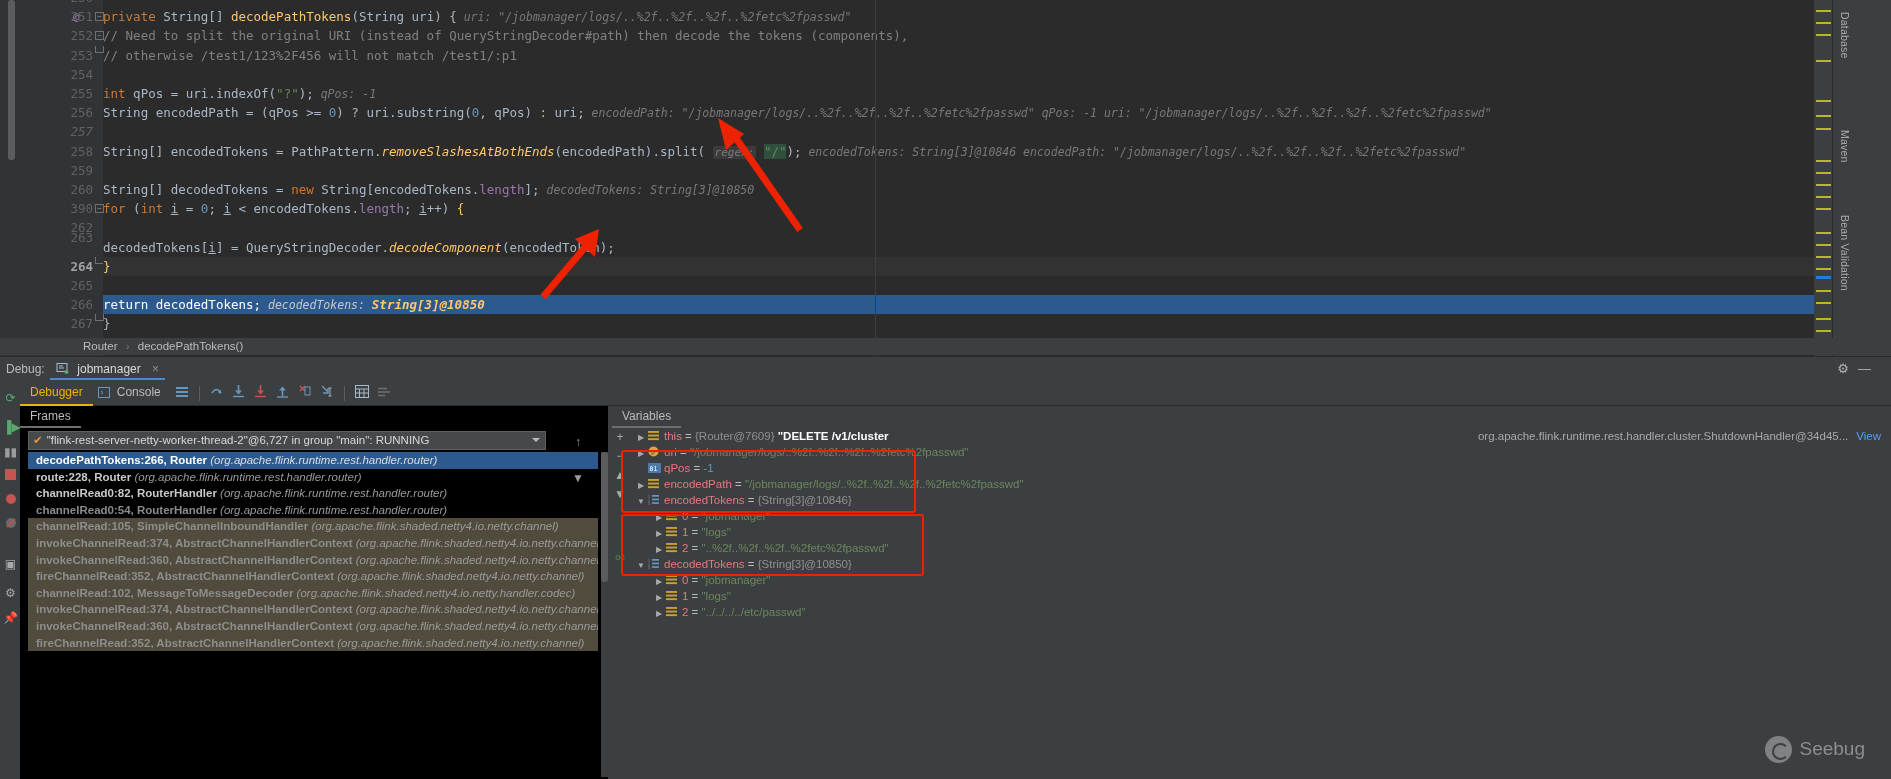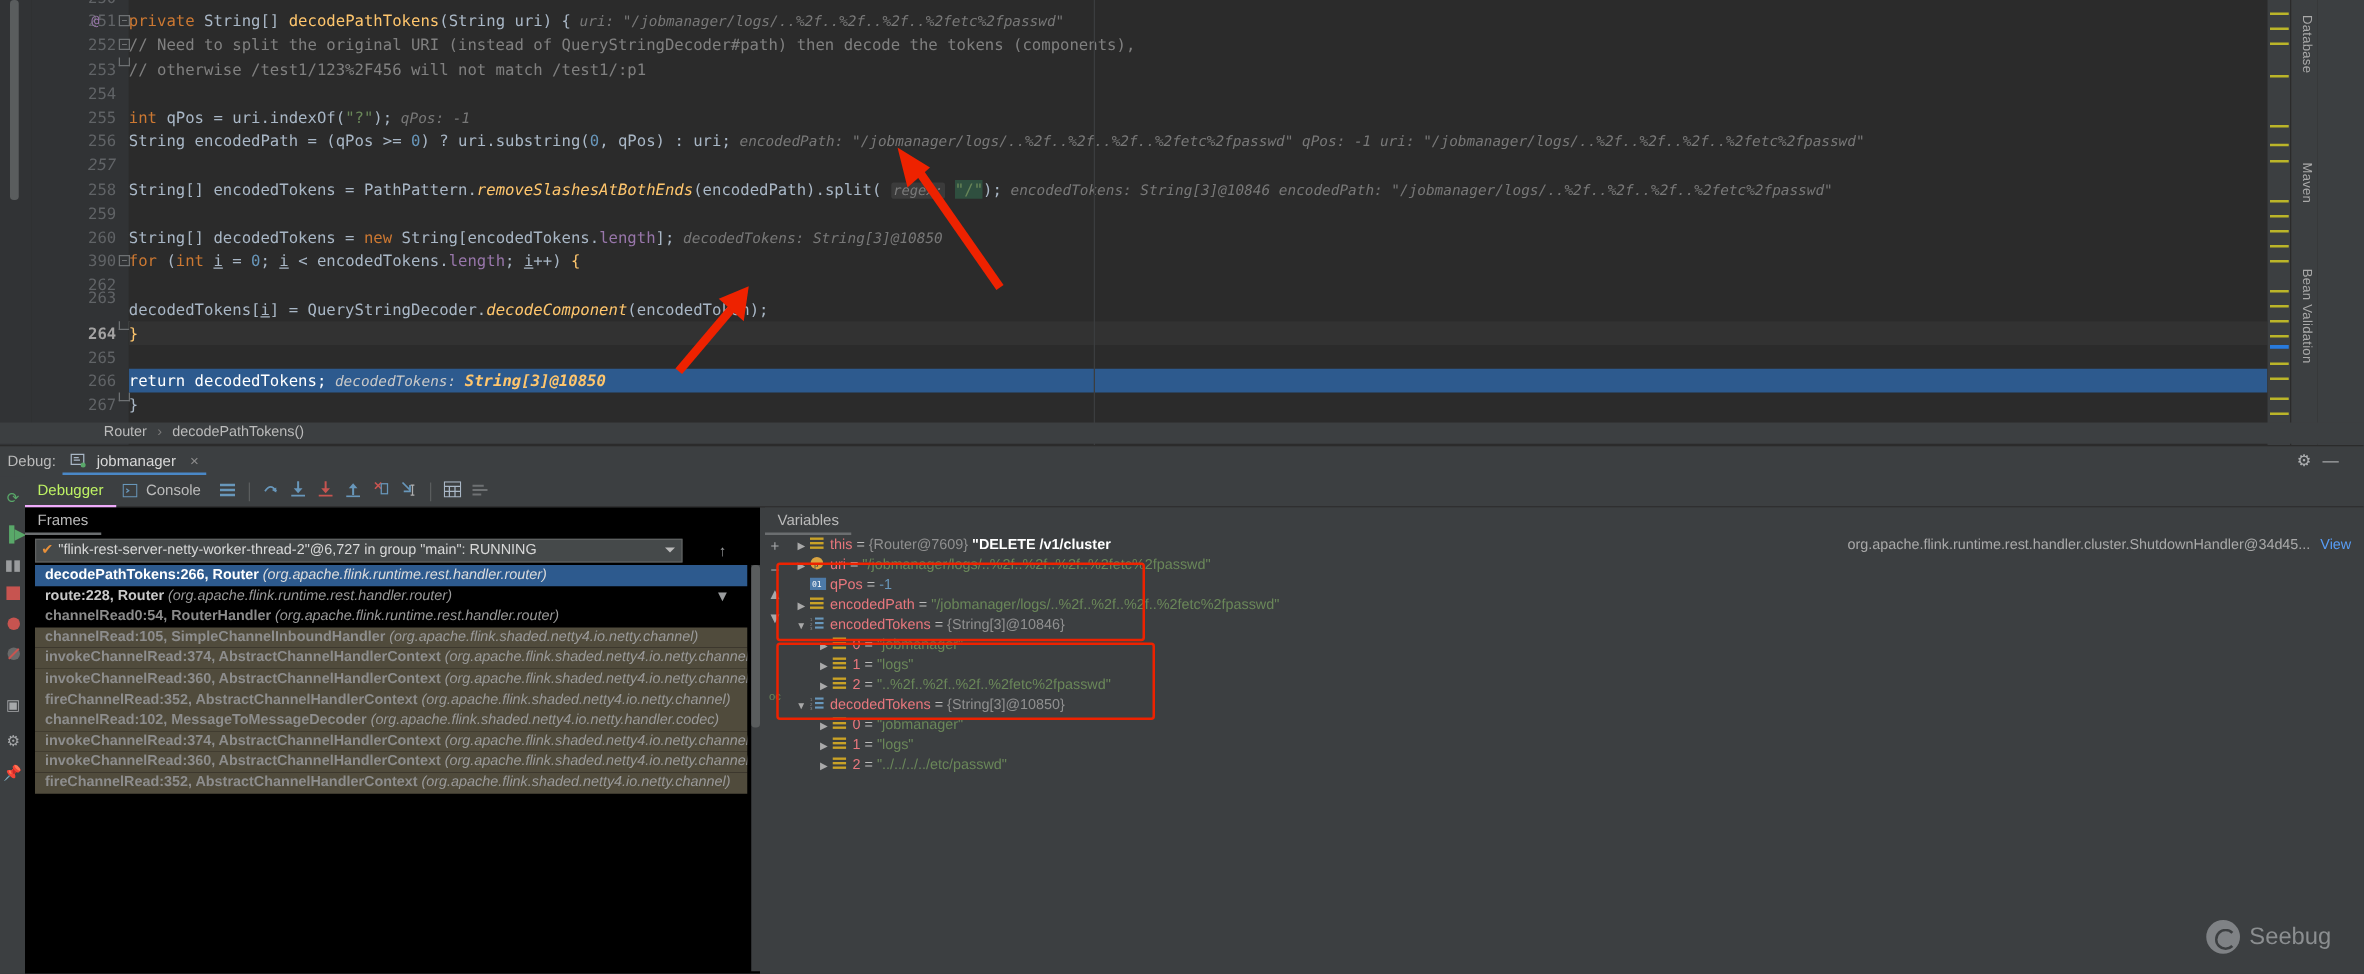--- a/index.html
+++ b/index.html
@@ -141,21 +141,21 @@
   }
 
   .debug-toolbar {
     position: absolute; left: 20px; top: 24px; right: 0; height: 25px;
     border-bottom: 1px solid #2b2b2b;
   }
   .dtab {
     float: left; height: 25px; line-height: 23px; color: #bbbbbb;
     font-size: 12px; padding: 0 10px;
   }
-  .dtab.active { border-bottom: 2px solid #f0abfc; color: #bef264; }
+  .dtab.active { border-bottom: 2px solid #eab308; color: #eab308; }
   .tb-sep { float: left; width: 1px; height: 15px; margin: 5px 6px;
             background: #5a5d5e; }
   .tb-icon { float: left; width: 22px; height: 25px; text-align: center;
              line-height: 25px; font-size: 13px; }
 
   .panel-frames {
     position: absolute; left: 20px; top: 49px; width: 588px; bottom: 0;
     background: #000000;
   }
   .panel-vars {
@@ -527,20 +527,21 @@
         </div>
         <div class="frames-tools">
           <span>↑</span>
           <span>↓</span>
           <span>▼</span>
         </div>
       </div>
       <div class="frames-list" id="frames-list">
           <div class="frame-row selected"><span class="mname">decodePathTokens:266, Router</span><span class="pkg"> (org.apache.flink.runtime.rest.handler.router)</span></div>
           <div class="frame-row"><span class="mname">route:228, Router</span><span class="pkg"> (org.apache.flink.runtime.rest.handler.router)</span></div>
+          <div class="frame-row"><span class="mname">channelRead0:82, RouterHandler</span><span class="pkg"> (org.apache.flink.runtime.rest.handler.router)</span></div>
           <div class="frame-row dim"><span class="mname">channelRead0:54, RouterHandler</span><span class="pkg"> (org.apache.flink.runtime.rest.handler.router)</span></div>
           <div class="frame-row lib"><span class="mname">channelRead:105, SimpleChannelInboundHandler</span><span class="pkg"> (org.apache.flink.shaded.netty4.io.netty.channel)</span></div>
           <div class="frame-row lib"><span class="mname">invokeChannelRead:374, AbstractChannelHandlerContext</span><span class="pkg"> (org.apache.flink.shaded.netty4.io.netty.channel)</span></div>
           <div class="frame-row lib"><span class="mname">invokeChannelRead:360, AbstractChannelHandlerContext</span><span class="pkg"> (org.apache.flink.shaded.netty4.io.netty.channel)</span></div>
           <div class="frame-row lib"><span class="mname">fireChannelRead:352, AbstractChannelHandlerContext</span><span class="pkg"> (org.apache.flink.shaded.netty4.io.netty.channel)</span></div>
           <div class="frame-row lib"><span class="mname">channelRead:102, MessageToMessageDecoder</span><span class="pkg"> (org.apache.flink.shaded.netty4.io.netty.handler.codec)</span></div>
           <div class="frame-row lib"><span class="mname">invokeChannelRead:374, AbstractChannelHandlerContext</span><span class="pkg"> (org.apache.flink.shaded.netty4.io.netty.channel)</span></div>
           <div class="frame-row lib"><span class="mname">invokeChannelRead:360, AbstractChannelHandlerContext</span><span class="pkg"> (org.apache.flink.shaded.netty4.io.netty.channel)</span></div>
           <div class="frame-row lib"><span class="mname">fireChannelRead:352, AbstractChannelHandlerContext</span><span class="pkg"> (org.apache.flink.shaded.netty4.io.netty.channel)</span></div>
         </div>

